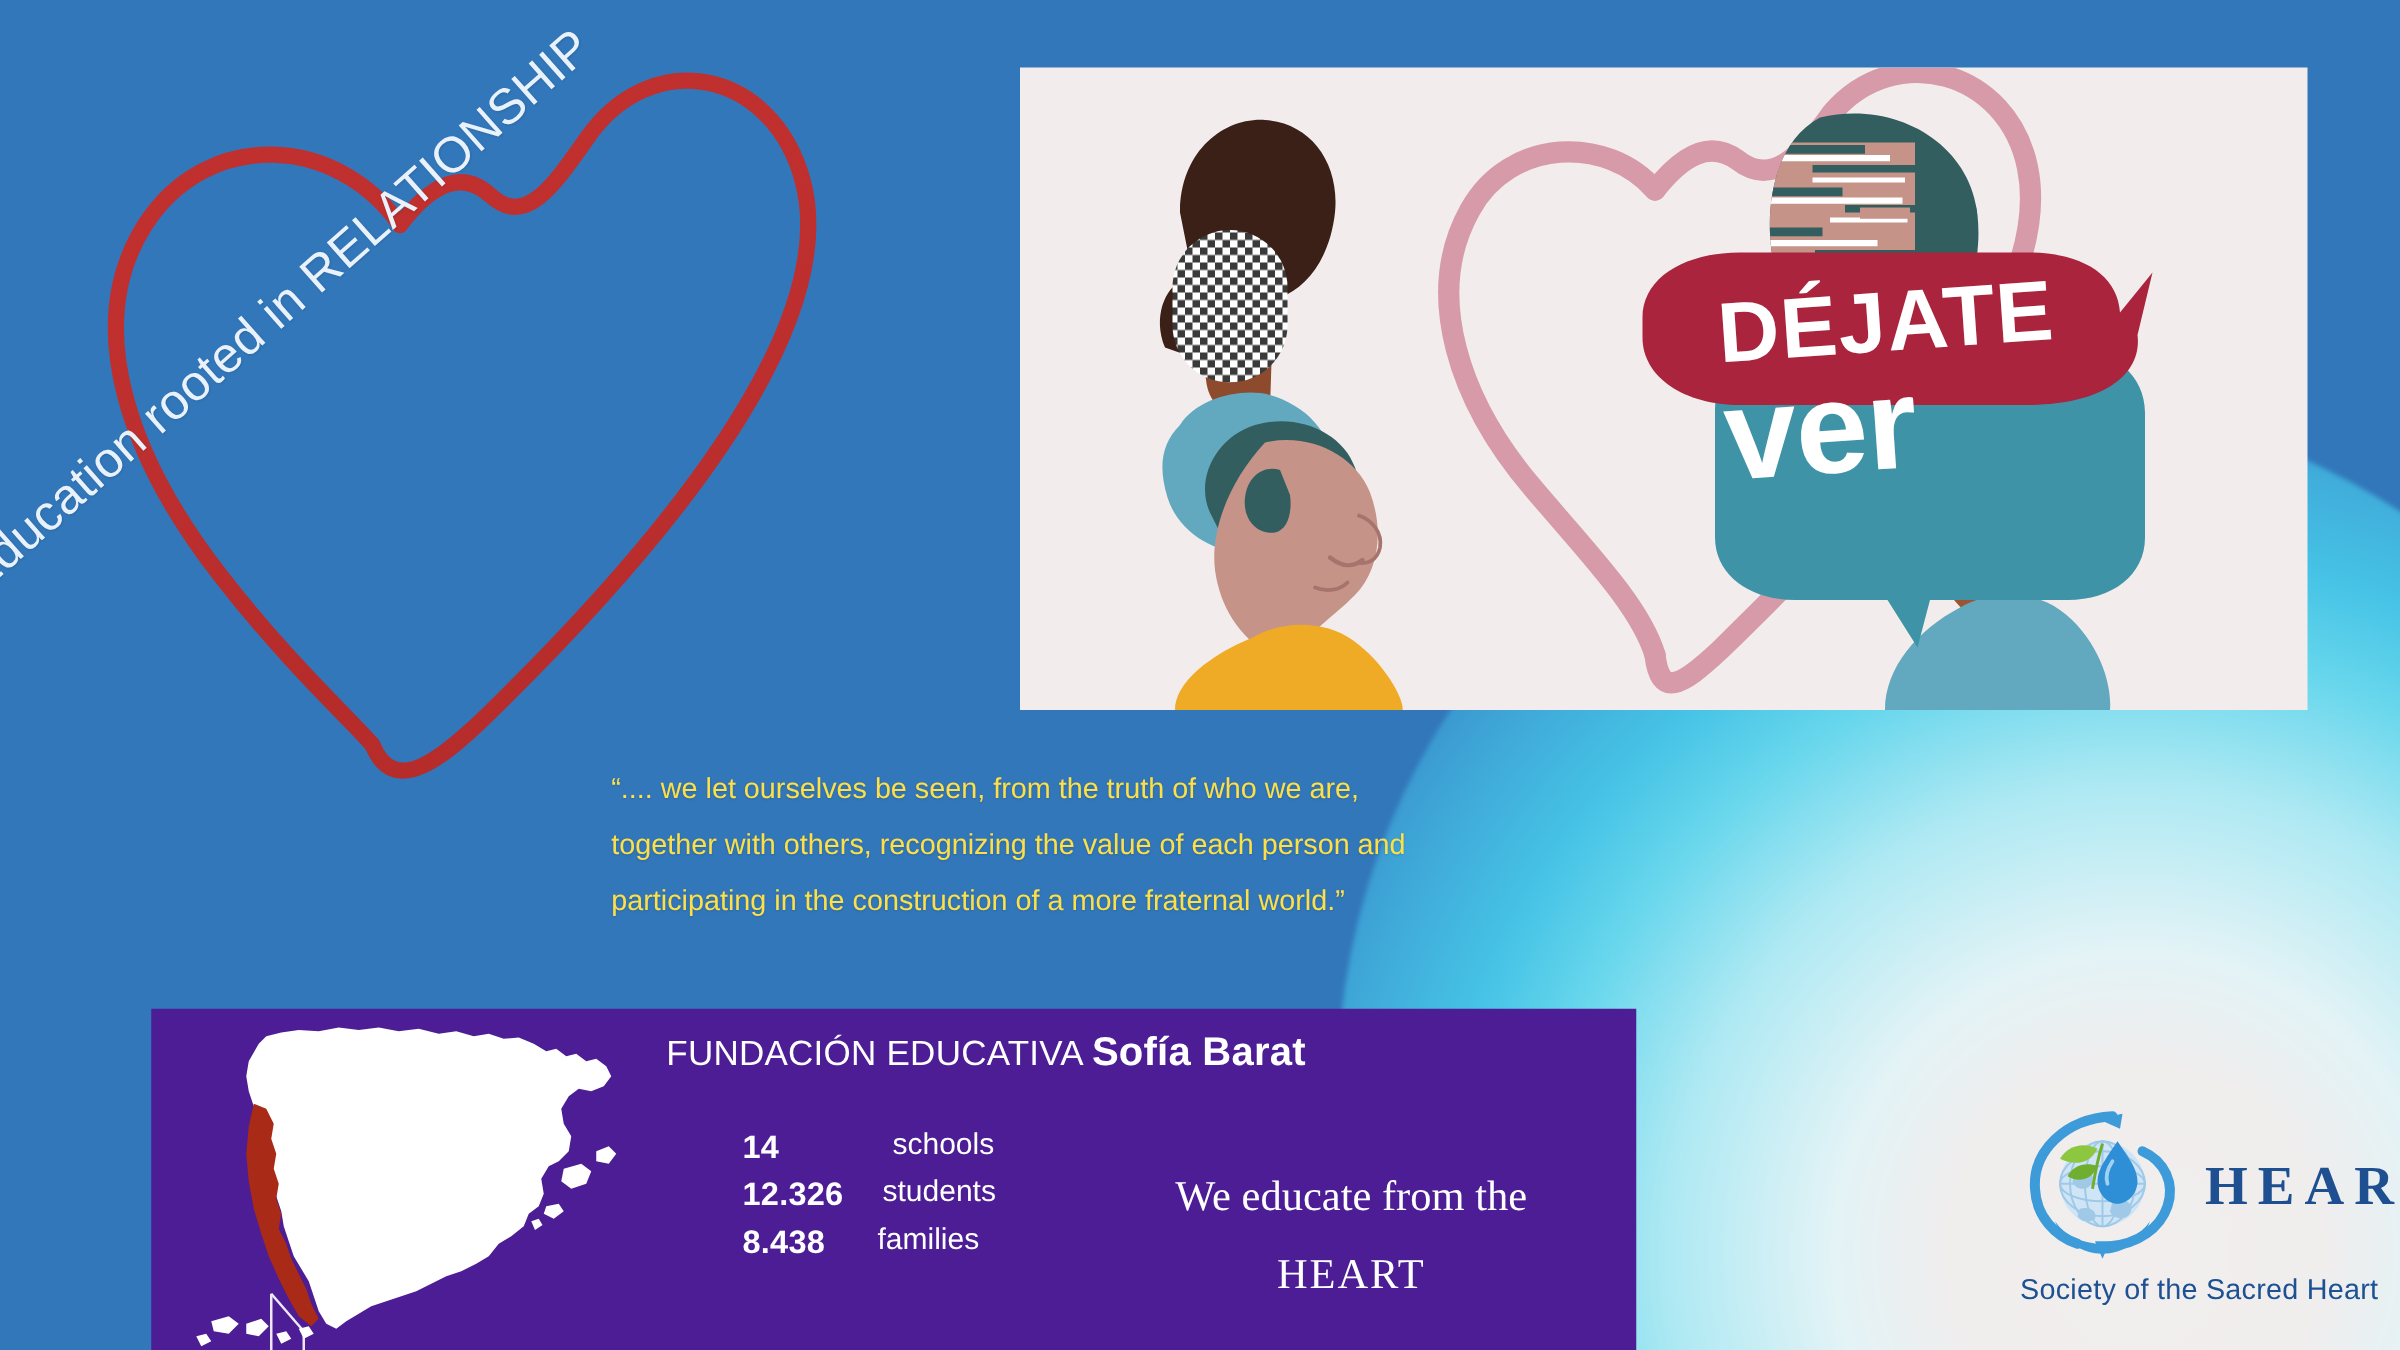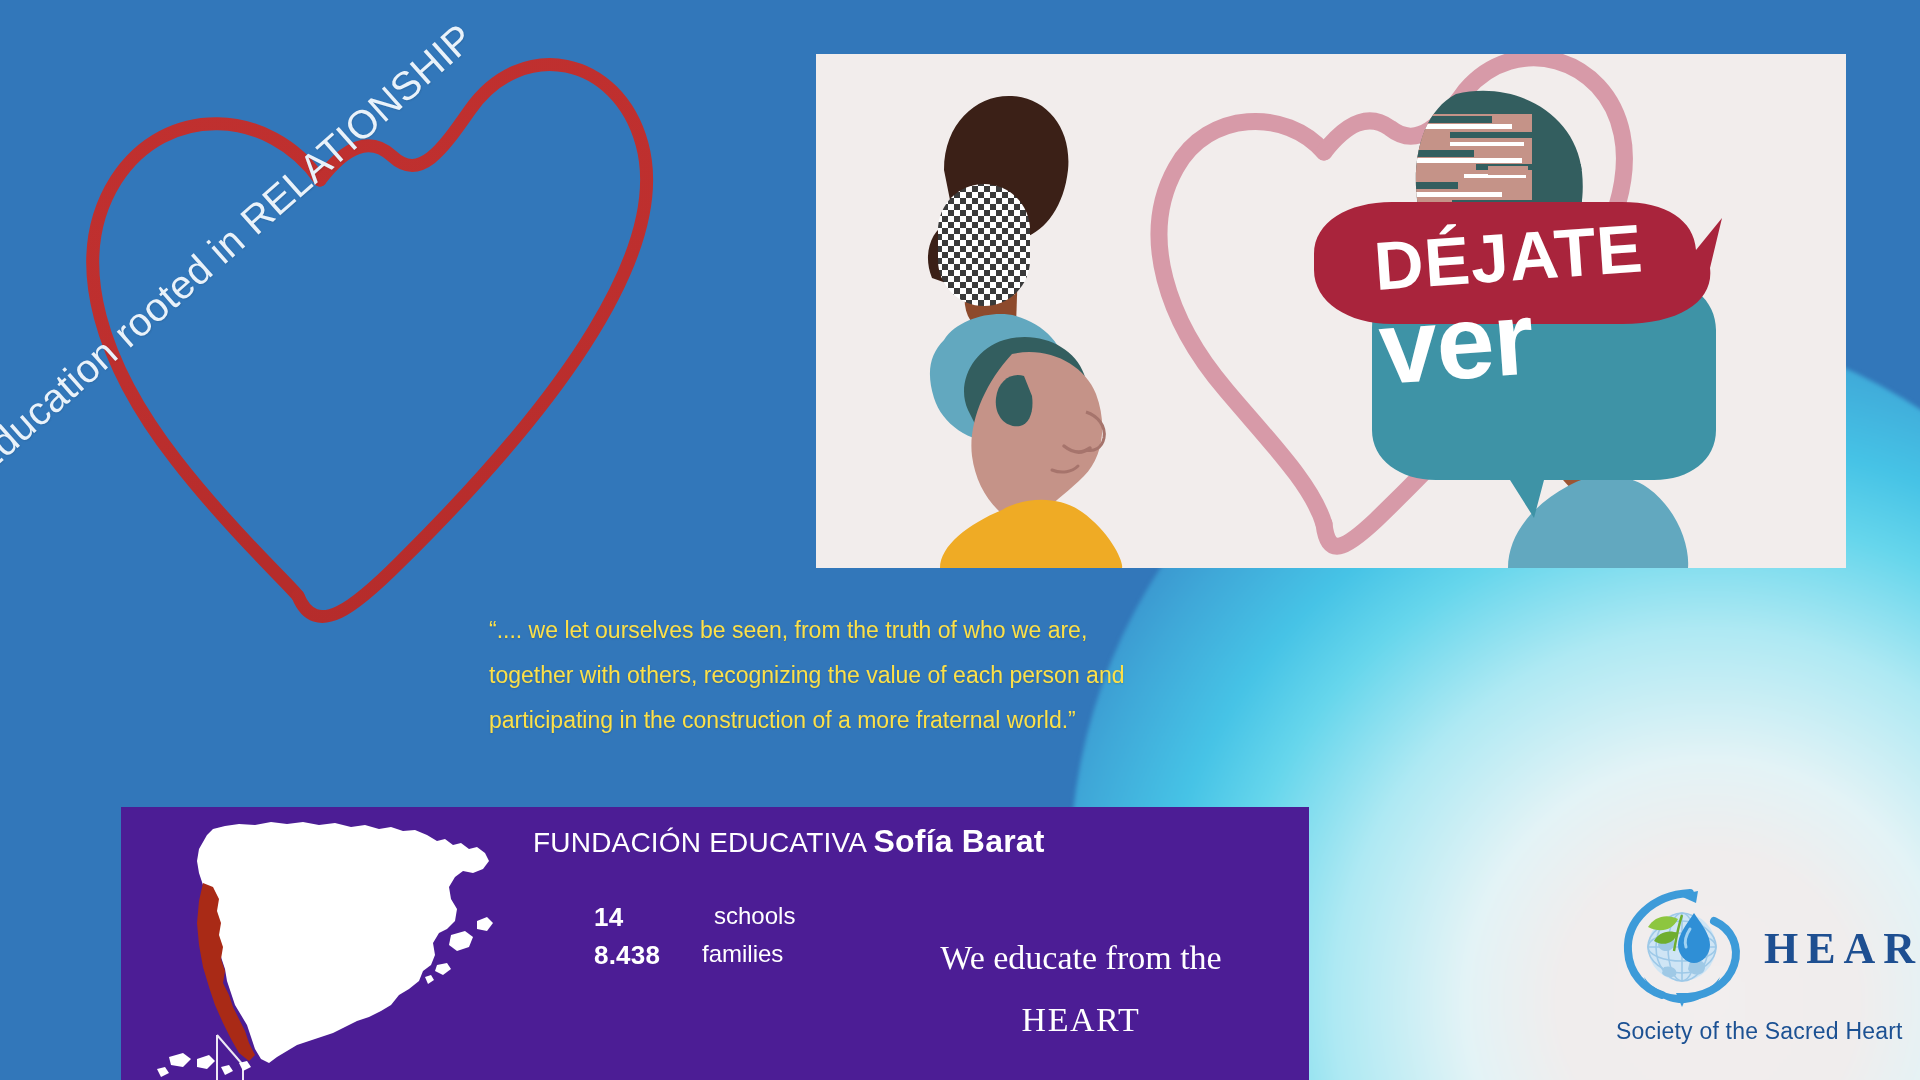--- a/index.html
+++ b/index.html
@@ -316,20 +316,24 @@
 
     <div id="fund-title">
       <span>FUNDACIÓN EDUCATIVA </span><span class="strong">Sofía Barat</span>
     </div>
 
     <div id="stats">
       <div class="stat-row r0">
         <span class="stat-num">14</span>
         <span class="stat-lbl">schools</span>
       </div>
+      <div class="stat-row r1">
+        <span class="stat-num">12.326</span>
+        <span class="stat-lbl">students</span>
+      </div>
       <div class="stat-row r2">
         <span class="stat-num">8.438</span>
         <span class="stat-lbl">families</span>
       </div>
     </div>
 
     <div id="motto">
       <div class="l1">We educate from the</div>
       <div class="l2">HEART</div>
     </div>

